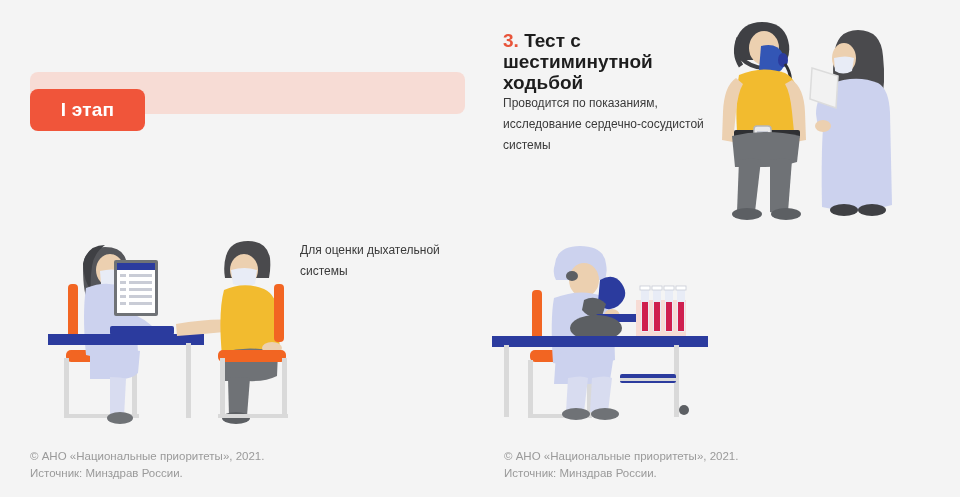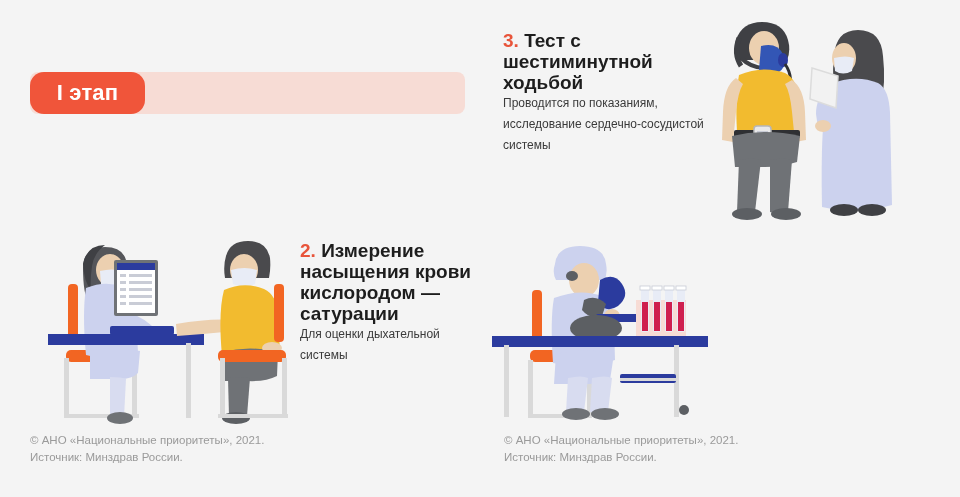--- a/index.html
+++ b/index.html
@@ -21,70 +21,66 @@
     color:#1d1d1d;white-space:nowrap;
   }
 
   
   .stage-bar{
     position:absolute;left:30px;top:72px;
     width:435px;height:42px;
     background:#f7dcd5;border-radius:8px;
   }
   .stage-badge{
-    position:absolute;left:30px;top:72px;
+    position:absolute;left:30px;top:89px;
     width:115px;height:42px;
-    background:#f0553a;border-radius:14px;
+    background:#f0553a;border-radius:8px;
     display:flex;align-items:center;justify-content:center;
-    color:#fff;font-size:22px;font-weight:700;
+    color:#fff;font-size:19px;font-weight:700;
     letter-spacing:0.2px;
   }
 
   
   .block{position:absolute;}
   .block .head{
     font-size:19px;font-weight:700;line-height:21px;color:#1d1d1d;
   }
   .block .num{color:#e8543a;font-weight:700;}
   .block .body{
     font-size:12px;font-weight:400;line-height:21px;color:#3a3a3a;
   }
   #blk1{left:30px;top:148px;width:340px;}
   #blk2{left:300px;top:240px;width:185px;}
   #blk3{left:503px;top:30px;width:205px;}
   #blk4{left:703px;top:240px;width:250px;}
 
   
   .footer{
     position:absolute;font-size:11.5px;line-height:17px;
-    color:#9a9a9a;font-weight:400;
+    color:#9a9a9a;font-weight:400;margin-top:16px;
   }
   #foot-left{left:30px;top:432px;}
   #foot-right{left:504px;top:432px;}
 
   
   .illo{position:absolute;}
 
   
 </style>
 </head>
 <body>
 
 <div class="canvas">
 
 
   <div class="stage-bar"></div>
   <div class="stage-badge">I этап</div>
 
 
   <div class="block" id="blk2">
-    <div class="head">
-      <span class="num">2.</span>
-      <span>Измерение насыщения крови кислородом — сатурации</span>
-    </div>
     <div class="body">Для оценки дыхательной системы</div>
   </div>
 
   <div class="block" id="blk3">
     <div class="head">
       <span class="num">3.</span>
       <span>Тест с шестиминутной ходьбой</span>
     </div>
     <div class="body">Проводится по показаниям, исследование сердечно-сосудистой системы</div>
   </div>

